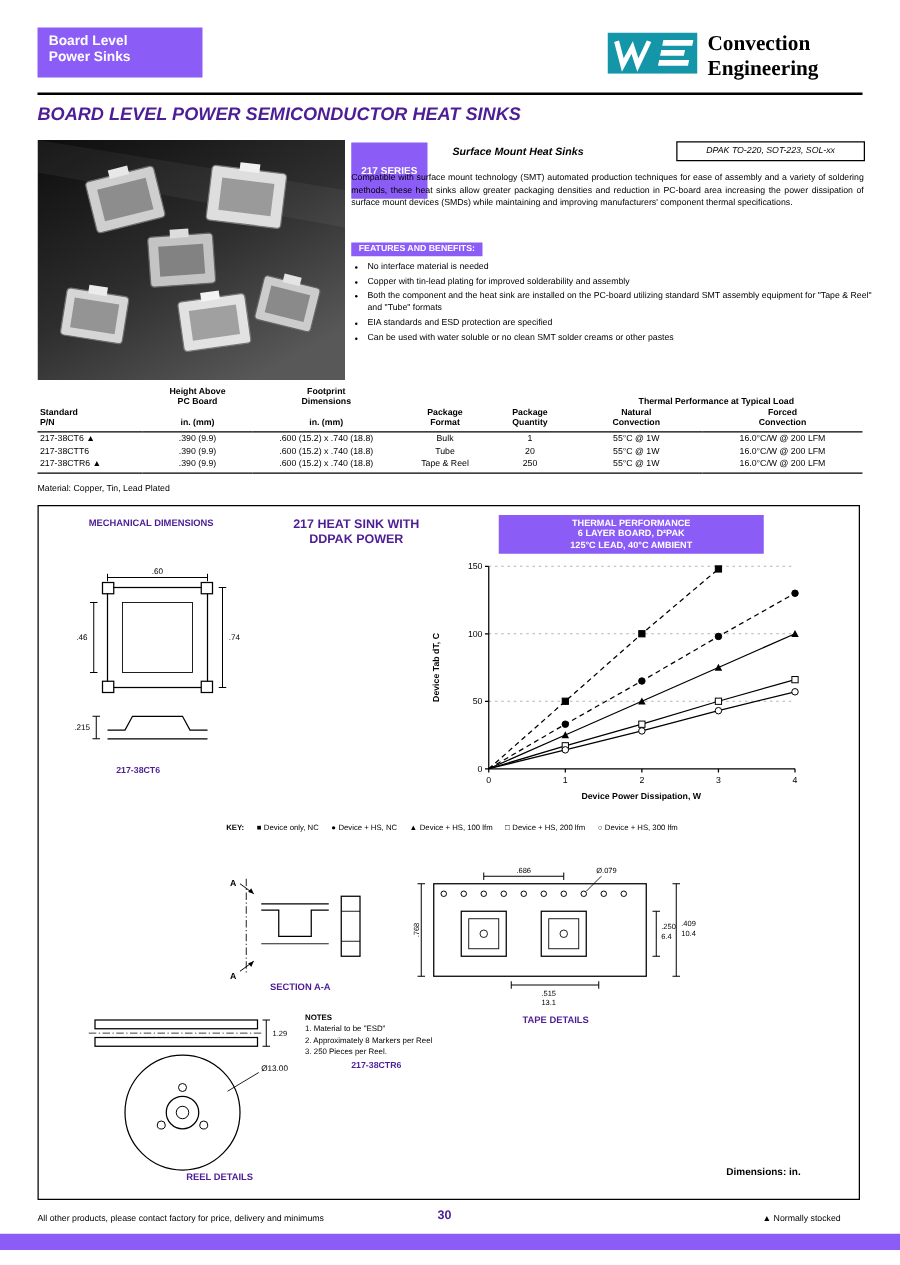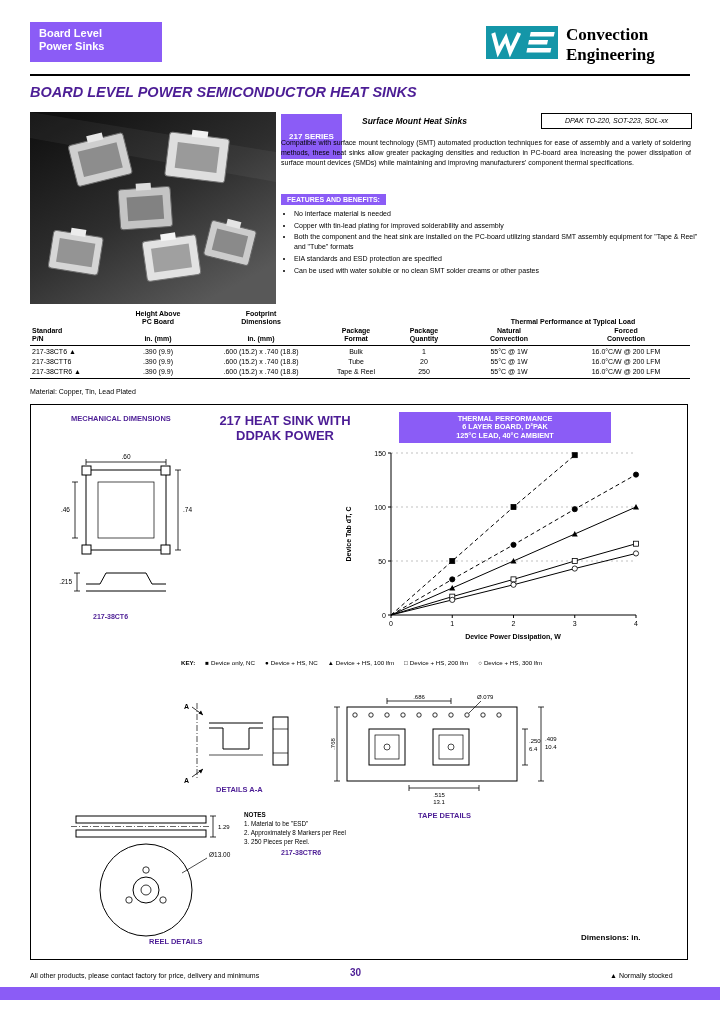--- a/index.html
+++ b/index.html
@@ -38,21 +38,21 @@
   .spec td{padding:1.5px 2px;text-align:center;}
   .spec .left{text-align:left;}
   .spec thead tr.head-row th{border-bottom:1px solid #000;padding-bottom:2px;}
   .spec tbody tr.last td{border-bottom:1px solid #000;padding-bottom:3px;}
   .material-note{left:30px;top:388px;font-size:7px;}
 
   
   .draw-box{left:30px;top:404px;width:658px;height:556px;border:1px solid #000;box-sizing:border-box;}
   .in{position:absolute;}
   .mech-heading{left:12px;top:9px;font-size:7.5px;font-weight:bold;padding-left:28px;}
-  .center-heading{left:168px;top:9px;width:172px;text-align:center;font-size:13px;font-weight:bold;line-height:1.25;}
+  .center-heading{left:168px;top:9px;width:172px;text-align:center;font-size:10px;font-weight:bold;line-height:1.25;}
   .thermal-box{left:368px;top:7px;width:212px;box-sizing:border-box;padding:3px 4px;
                text-align:center;font-size:7.3px;font-weight:bold;line-height:1.3;}
   .part-label{font-size:7px;font-weight:bold;}
   .draw-label{font-size:7.5px;font-weight:bold;}
   .key-row{left:150px;top:254px;width:500px;display:flex;gap:10px;font-size:6.2px;align-items:center;}
   .key-item{white-space:nowrap;}
   .key-marker{margin-right:2px;}
   .notes{left:213px;top:405px;font-size:6.3px;line-height:1.45;}
   .notes .nh{font-weight:bold;}
   .dims-note{left:550px;top:528px;font-size:8px;font-weight:bold;}
@@ -359,21 +359,21 @@
 
         <line x1="58" y1="26" x2="112" y2="26" stroke="#000"></line>
         <path d="M58 31 H72 V52 H98 V31 H112" fill="none" stroke="#000"></path>
         <line x1="58" y1="58" x2="112" y2="58" stroke="#000" stroke-width="0.7"></line>
 
         <rect x="122" y="20" width="15" height="48" fill="none" stroke="#000"></rect>
         <line x1="122" y1="32" x2="137" y2="32" stroke="#000" stroke-width="0.7"></line>
         <line x1="122" y1="56" x2="137" y2="56" stroke="#000" stroke-width="0.7"></line>
       </svg>
     </div>
-    <div class="in draw-label teal" style="left:185px;top:380px;">DETAILS A-A</div>
+    <div class="in draw-label teal" style="left:185px;top:380px;">SECTION A-A</div>
 
     <div class="in" style="left:298px;top:286px;width:235px;height:116px;">
       <svg width="235" height="116" viewBox="0 0 235 116">
 
         <line x1="58" y1="10" x2="122" y2="10" stroke="#000" stroke-width="0.8"></line>
         <line x1="58" y1="7" x2="58" y2="13" stroke="#000" stroke-width="0.8"></line>
         <line x1="122" y1="7" x2="122" y2="13" stroke="#000" stroke-width="0.8"></line>
         <text x="90" y="7.5" font-size="6" text-anchor="middle">.686</text>
 
         <text x="148" y="7.5" font-size="6" text-anchor="start">Ø.079</text>

